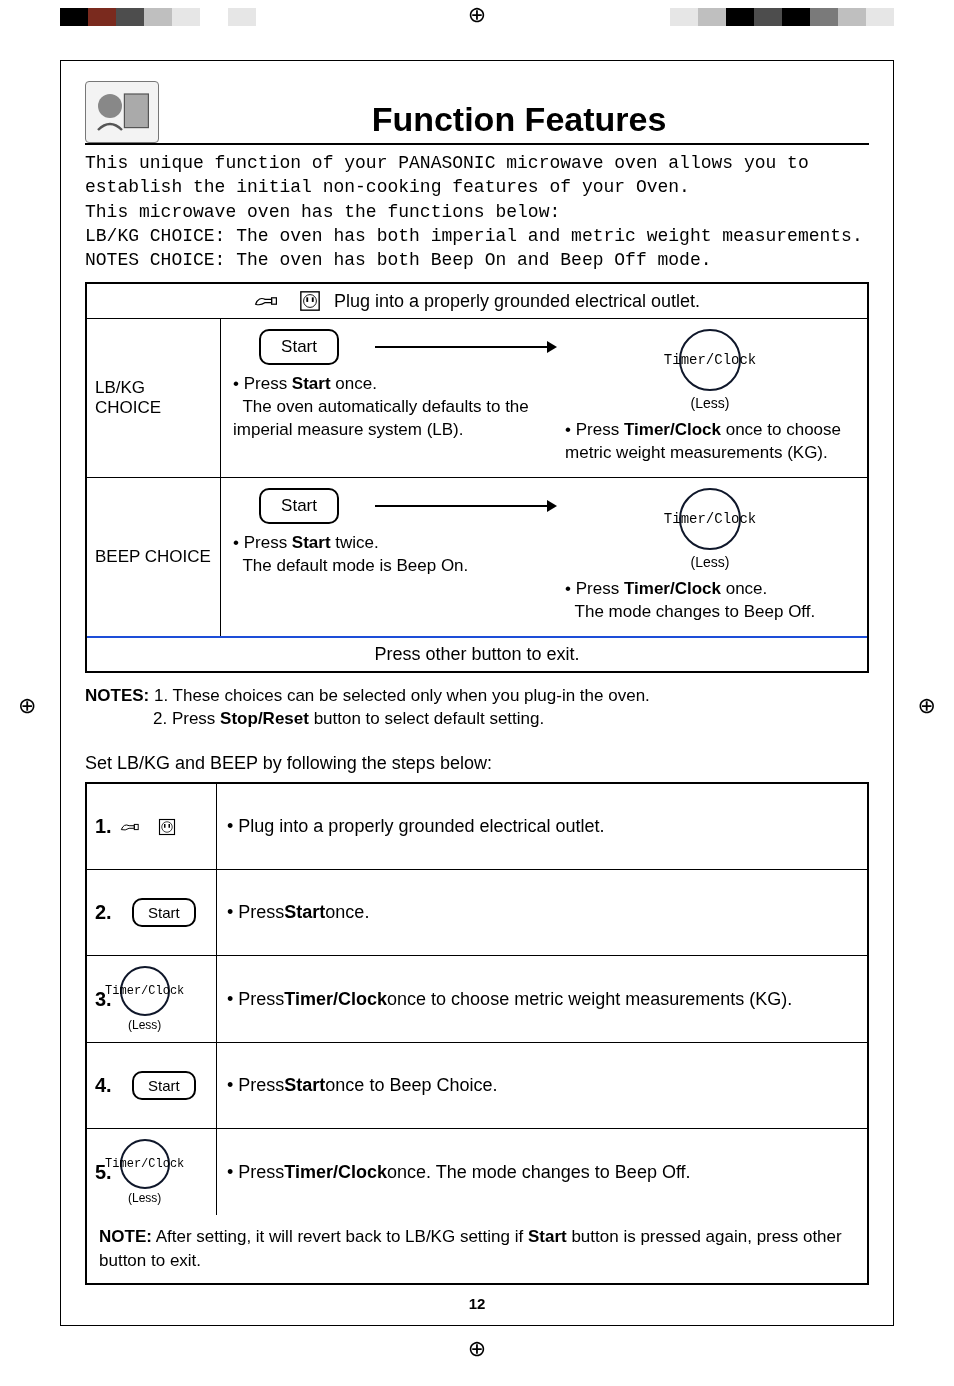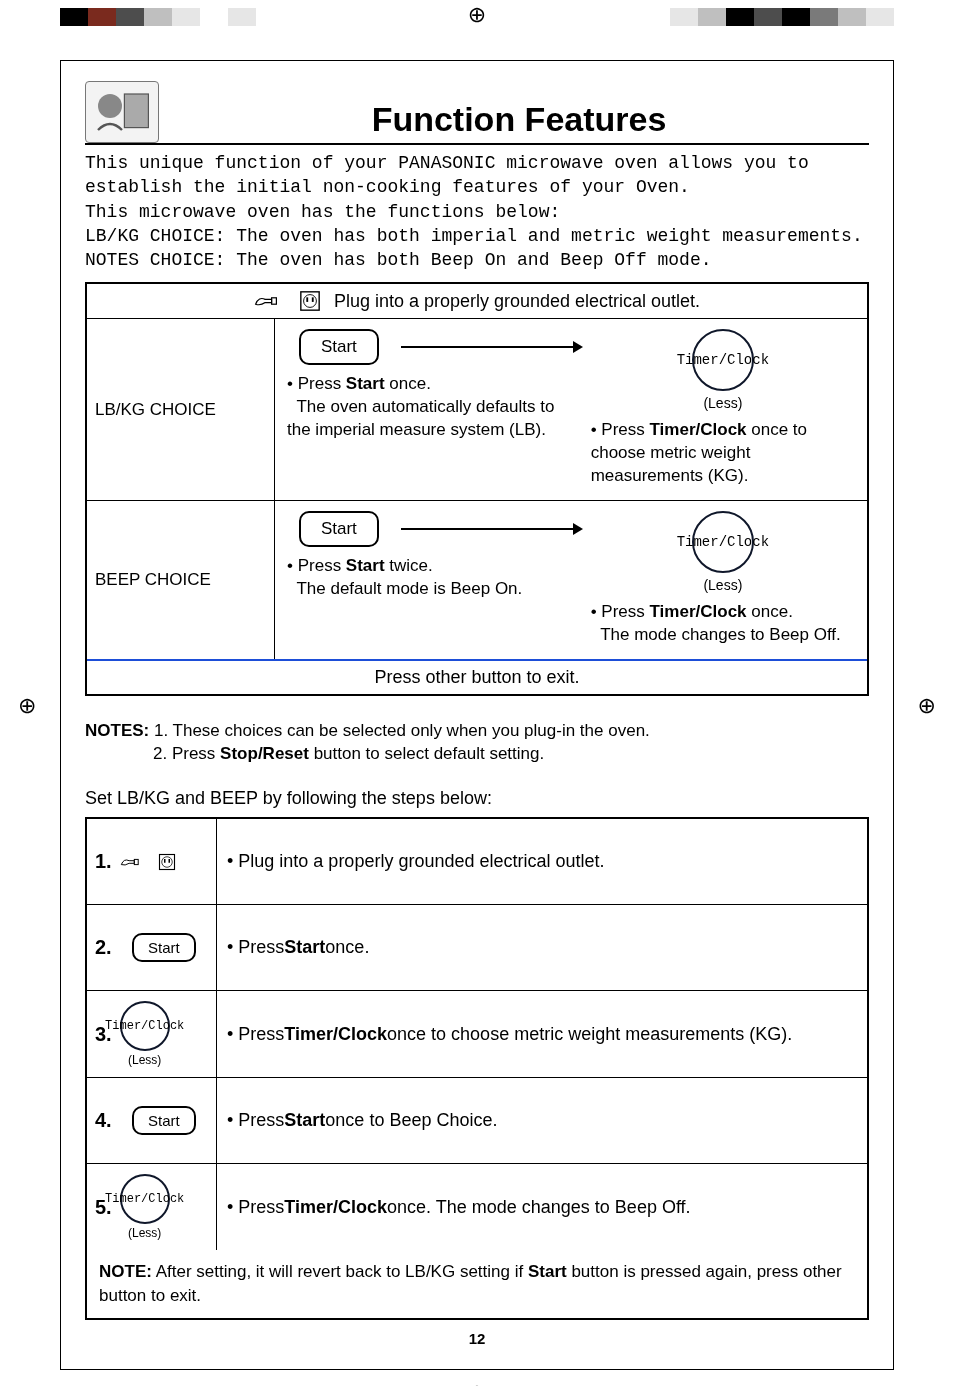--- a/index.html
+++ b/index.html
@@ -12,37 +12,37 @@
     color: #000;
   }
   .crop-marks { position: relative; height: 40px; }
   .crop-top { display:flex; justify-content: space-between; padding: 8px 60px 0; }
   .color-strip { display:flex; gap:0; }
   .color-strip span { width:28px; height:18px; display:inline-block; }
   .registration { text-align:center; font-size:22px; line-height:1; color:#000; position:absolute; left:50%; top:4px; transform:translateX(-50%);}
   .page-frame {
     border: 1px solid #000;
     margin: 20px 60px 10px;
-    padding: 20px 24px 22px;
+    padding: 20px 24px 13px;
     position: relative;
   }
   .header-row { display:flex; align-items:flex-end; border-bottom: 2px solid #000; margin-bottom:6px; }
   .chef-icon {
     width:74px; height:62px; border:1px solid #777; border-radius:4px;
     display:flex; align-items:center; justify-content:center;
     background: #f3f3f3;
     margin-right: 10px;
   }
   h1.title { font-size: 34px; font-weight:bold; flex:1; text-align:center; padding-bottom:4px;}
   .intro p { font-size:18px; line-height:1.35;font-family:Liberation Mono, monospace; }
   .feature-box { border:2px solid #000; margin-top:10px; }
   .fb-head { text-align:center; padding:6px; border-bottom:1px solid #000; font-size:18px; display:flex; align-items:center; justify-content:center; gap:8px;}
   .fb-row { display:flex; border-bottom:1px solid #000; }
   .fb-row:last-child { border-bottom:none; }
-  .fb-left { width:188px; border-right:1px solid #000; padding:20px 8px; font-size:17px; font-weight:normal; display:flex; align-items:center;}
+  .fb-left { width:134px; border-right:1px solid #000; padding:20px 8px; font-size:17px; font-weight:normal; display:flex; align-items:center;}
   .fb-right { flex:1; display:flex; padding:10px 12px 12px; gap:10px;}
   .fb-col { flex:1; }
   .btn-start {
     border:2px solid #000; border-radius:10px;
     padding:6px 20px; font-size:17px; display:inline-block;
     margin:0 auto;
   }
   .btn-timer {
     border:2px solid #0f172a; border-radius:50%;
     width:62px; height:62px;
@@ -51,21 +51,21 @@
   }
   .less { font-size:14px; text-align:left; margin-top:2px;}
   .fb-col-top { display:flex; align-items:center; justify-content:center; gap:10px; margin-bottom:8px;}
   .arrow { flex:1; height:2px; background:#000; position:relative; max-width:180px;}
   .arrow::after {
     content:""; position:absolute; right:-2px; top:-5px;
     border-left:10px solid #000; border-top:6px solid transparent; border-bottom:6px solid transparent;
   }
   .fb-text { font-size:17px; line-height:1.35; }
   .fb-foot { text-align:center; padding:6px; border-top:2px solid #1d4ed8; font-size:18px;}
-  .notes { font-size:17px; margin-top:24px; line-height:1.35;}
+  .notes { font-size:17px; margin-top:12px; line-height:1.35;}
   .notes .label { font-weight:bold; }
   .subhead { font-size:18px; margin-top:22px; margin-bottom:8px;}
   .steps-box { border:2px solid #000; }
   .step-row { display:flex; border-bottom:1px solid #000; min-height:86px; }
   .step-row:last-child { border-bottom:none; }
   .step-left { width:130px; border-right:1px solid #000; padding:10px 8px; display:flex; align-items:center; gap:8px; }
   .step-num { font-size:20px; font-weight:bold;}
   .step-right { flex:1; padding:14px 10px; font-size:18px; display:flex; align-items:center;}
   .step-note { padding:10px 12px; font-size:17px; line-height:1.4;}
   .pagenum { text-align:center; font-size:15px; font-weight:bold; margin-top:10px;}

